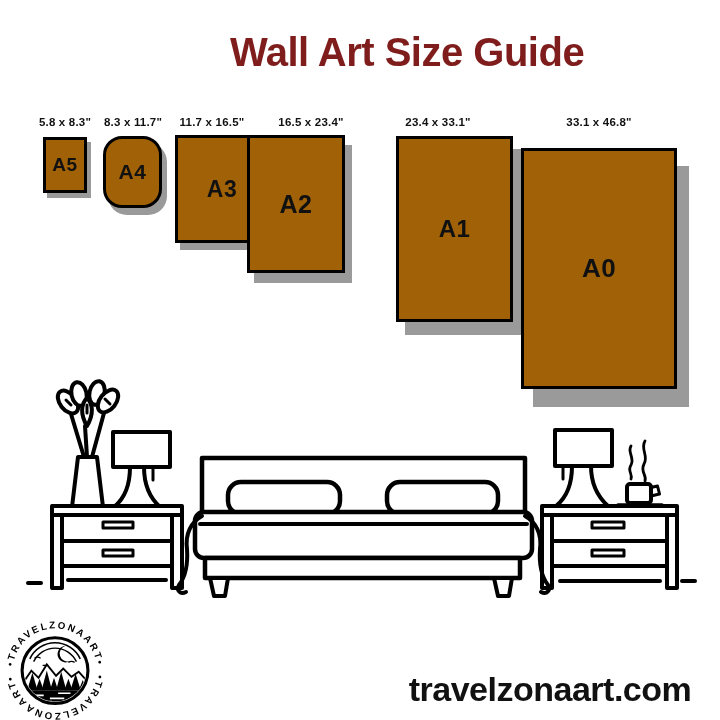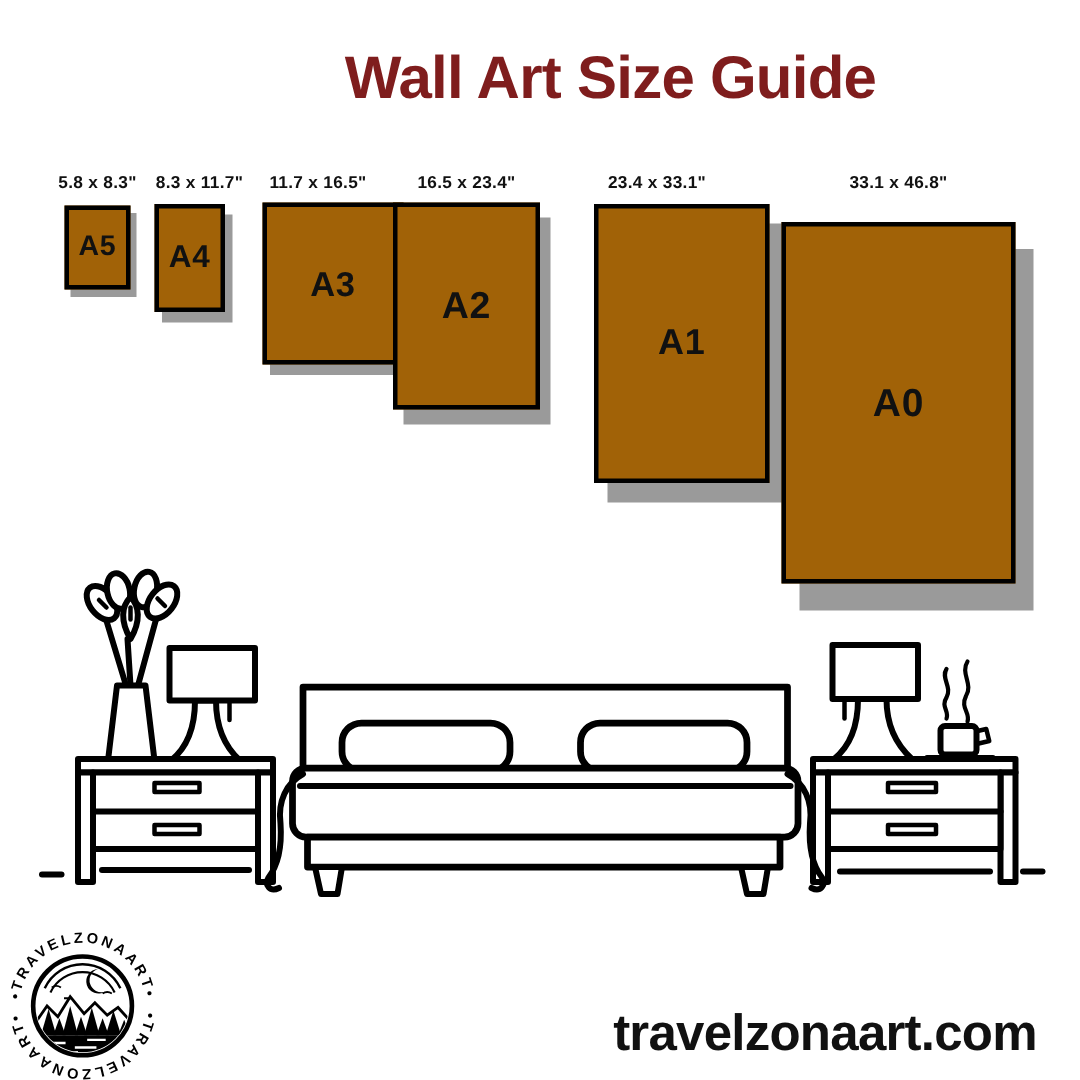--- a/index.html
+++ b/index.html
@@ -19,23 +19,23 @@
   }
   .frame{
     position:absolute;box-sizing:border-box;background:#a16207;
     border:3px solid #000;display:flex;align-items:center;justify-content:center;
   }
   .frame .code{font-weight:bold;color:#111;letter-spacing:.5px;}
   
   .cap-a5{left:65px}  .cap-a4{left:133px} .cap-a3{left:212px}
   .cap-a2{left:311px} .cap-a1{left:438px} .cap-a0{left:599px}
   .f-a5{left:43px; top:137px;width:44px; height:56px; box-shadow:4px 5px 0 0 #9a9a9a;  font-size:19px;}
-  .f-a4{left:103px;top:136px;width:47px; height:72px; box-shadow:5px 7px 0 0 #9a9a9a;  font-size:21px;}
+  .f-a4{left:103px;top:136px;width:59px; height:72px; box-shadow:5px 7px 0 0 #9a9a9a;  font-size:21px;border-radius:19px;}
   .f-a3{left:175px;top:135px;width:94px; height:108px;box-shadow:5px 7px 0 0 #9a9a9a;  font-size:23px;}
-  .f-a2{left:262px;top:135px;width:98px; height:138px;box-shadow:7px 10px 0 0 #9a9a9a; font-size:25px;}
+  .f-a2{left:247px;top:135px;width:98px; height:138px;box-shadow:7px 10px 0 0 #9a9a9a; font-size:25px;}
   .f-a1{left:396px;top:136px;width:117px;height:186px;box-shadow:9px 13px 0 0 #9a9a9a; font-size:24px;}
   .f-a0{left:521px;top:148px;width:156px;height:241px;box-shadow:12px 18px 0 0 #9a9a9a;font-size:26px;}
   .scene{position:absolute;left:0;top:375px;width:720px;height:230px;}
   .logo{position:absolute;left:4px;top:613px;width:100px;height:107px;}
   .site{
     position:absolute;top:670px;left:380px;width:340px;text-align:center;
     font-size:34px;font-weight:800;letter-spacing:-.5px;color:#111;
   }
 </style>
 </head>

